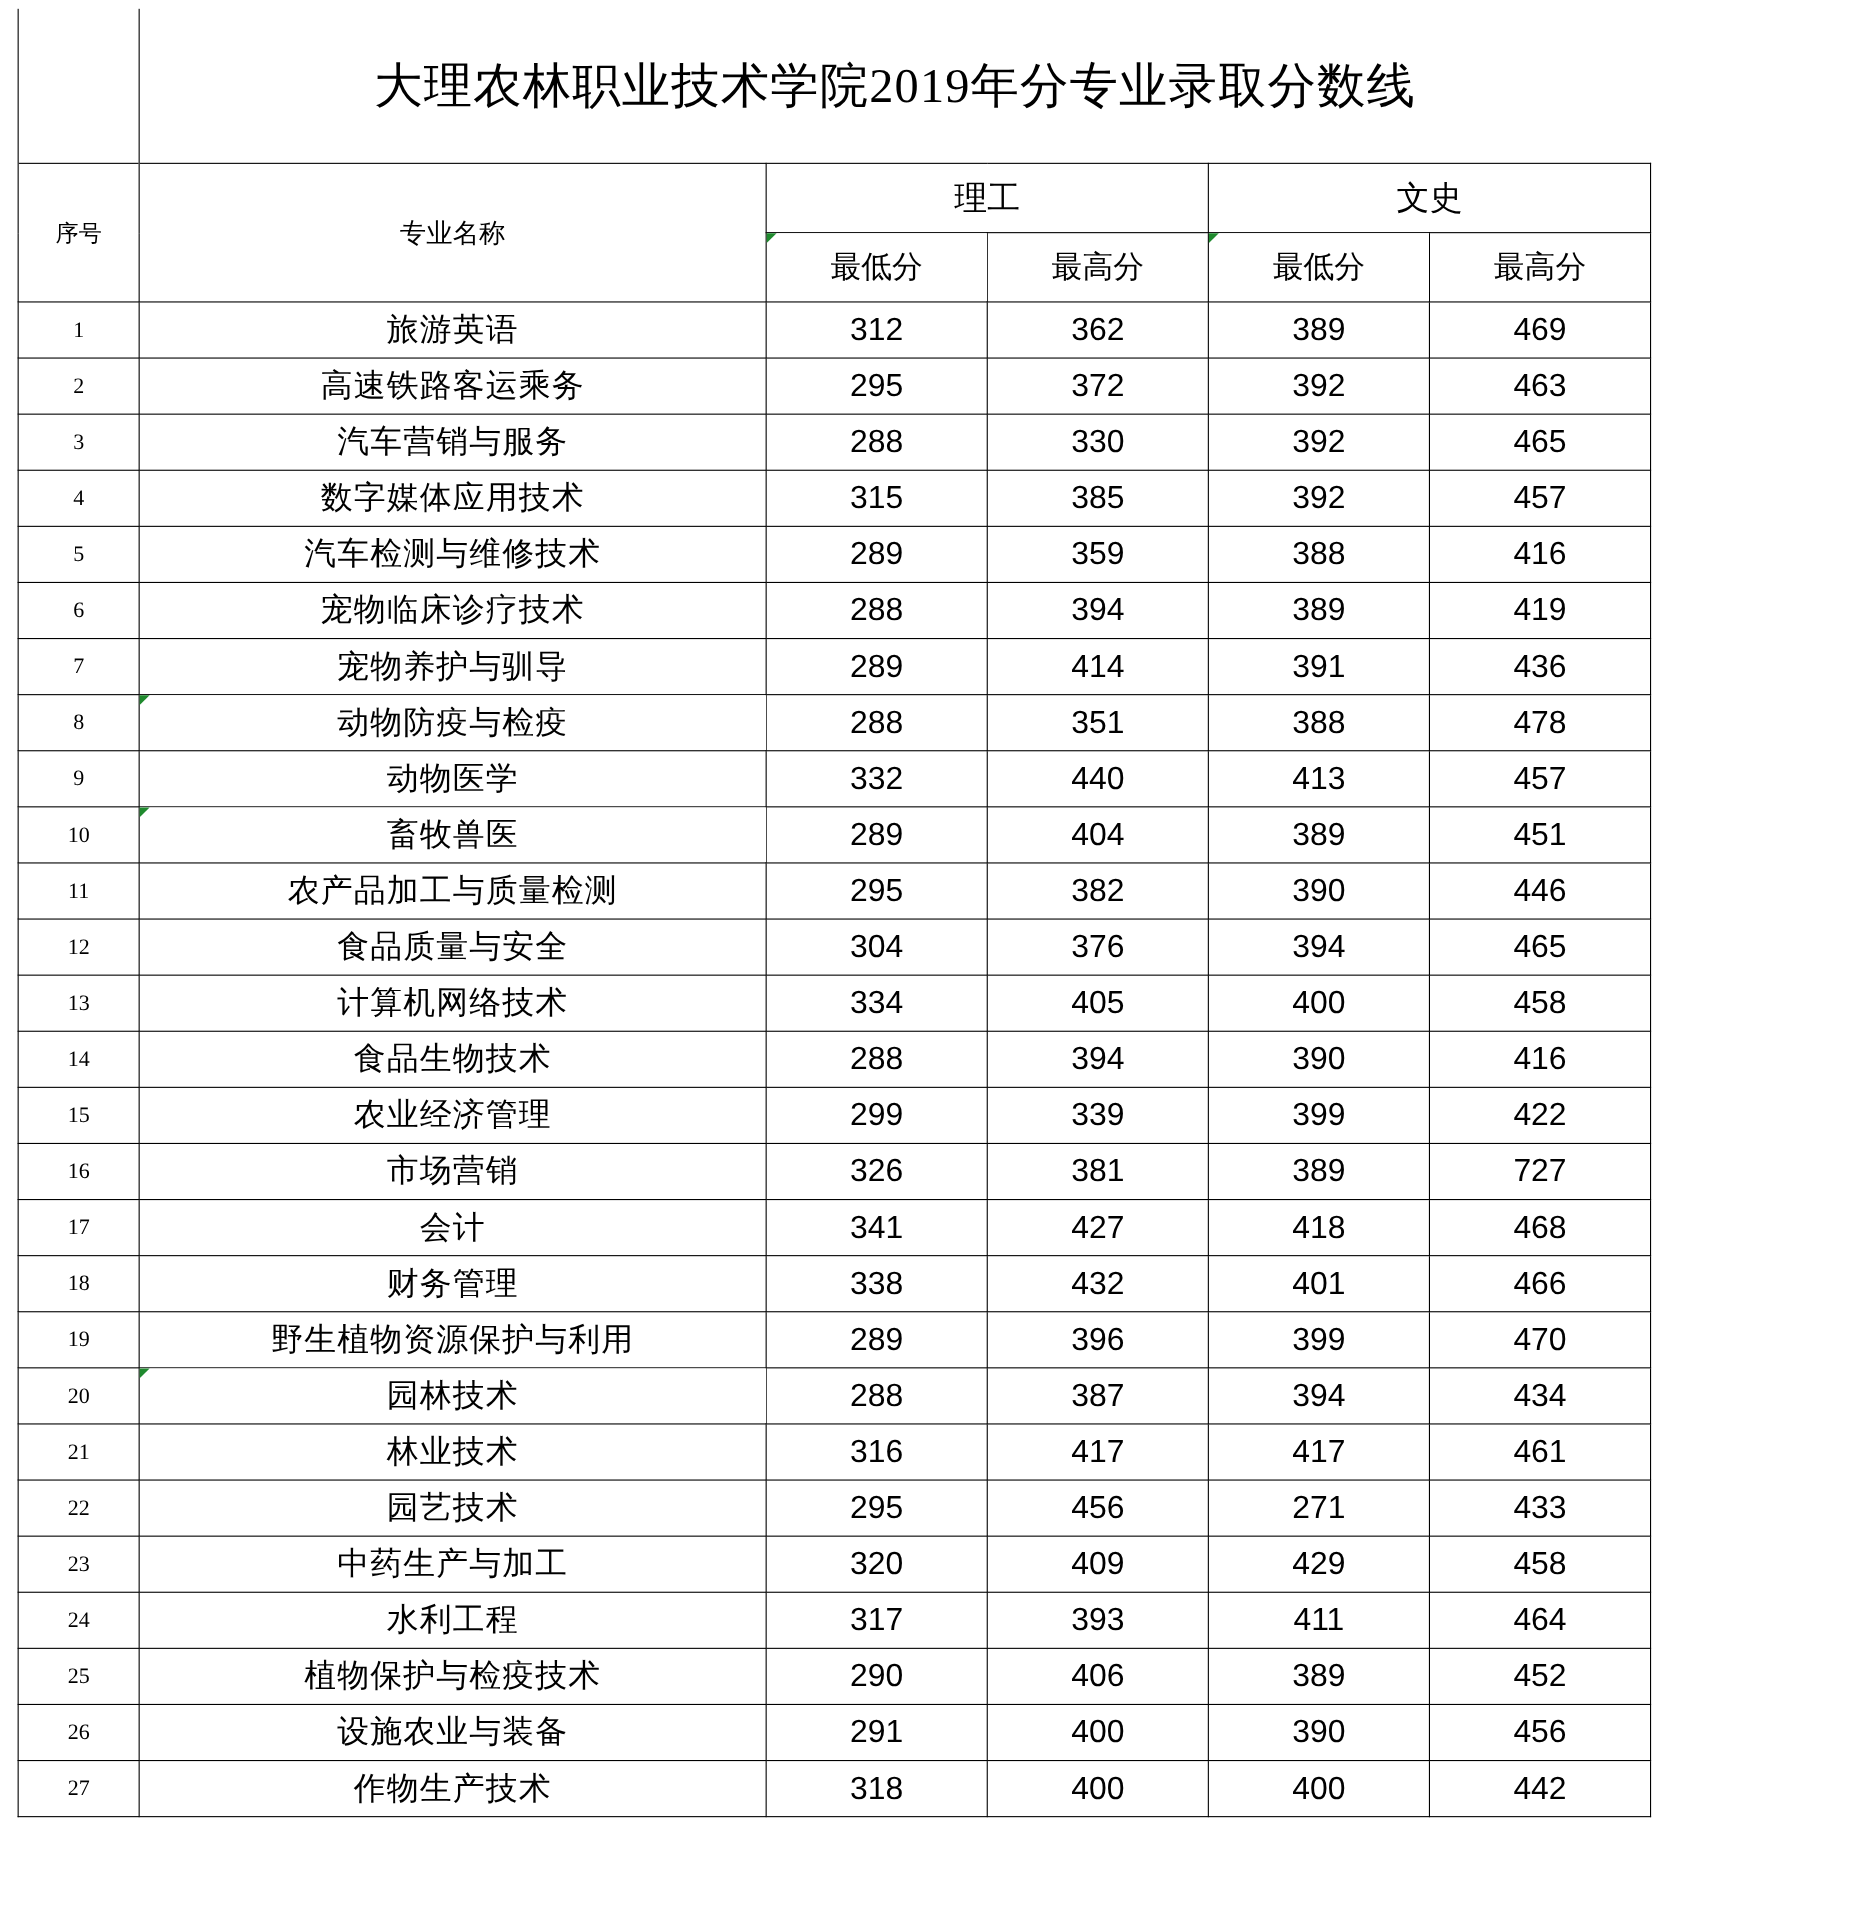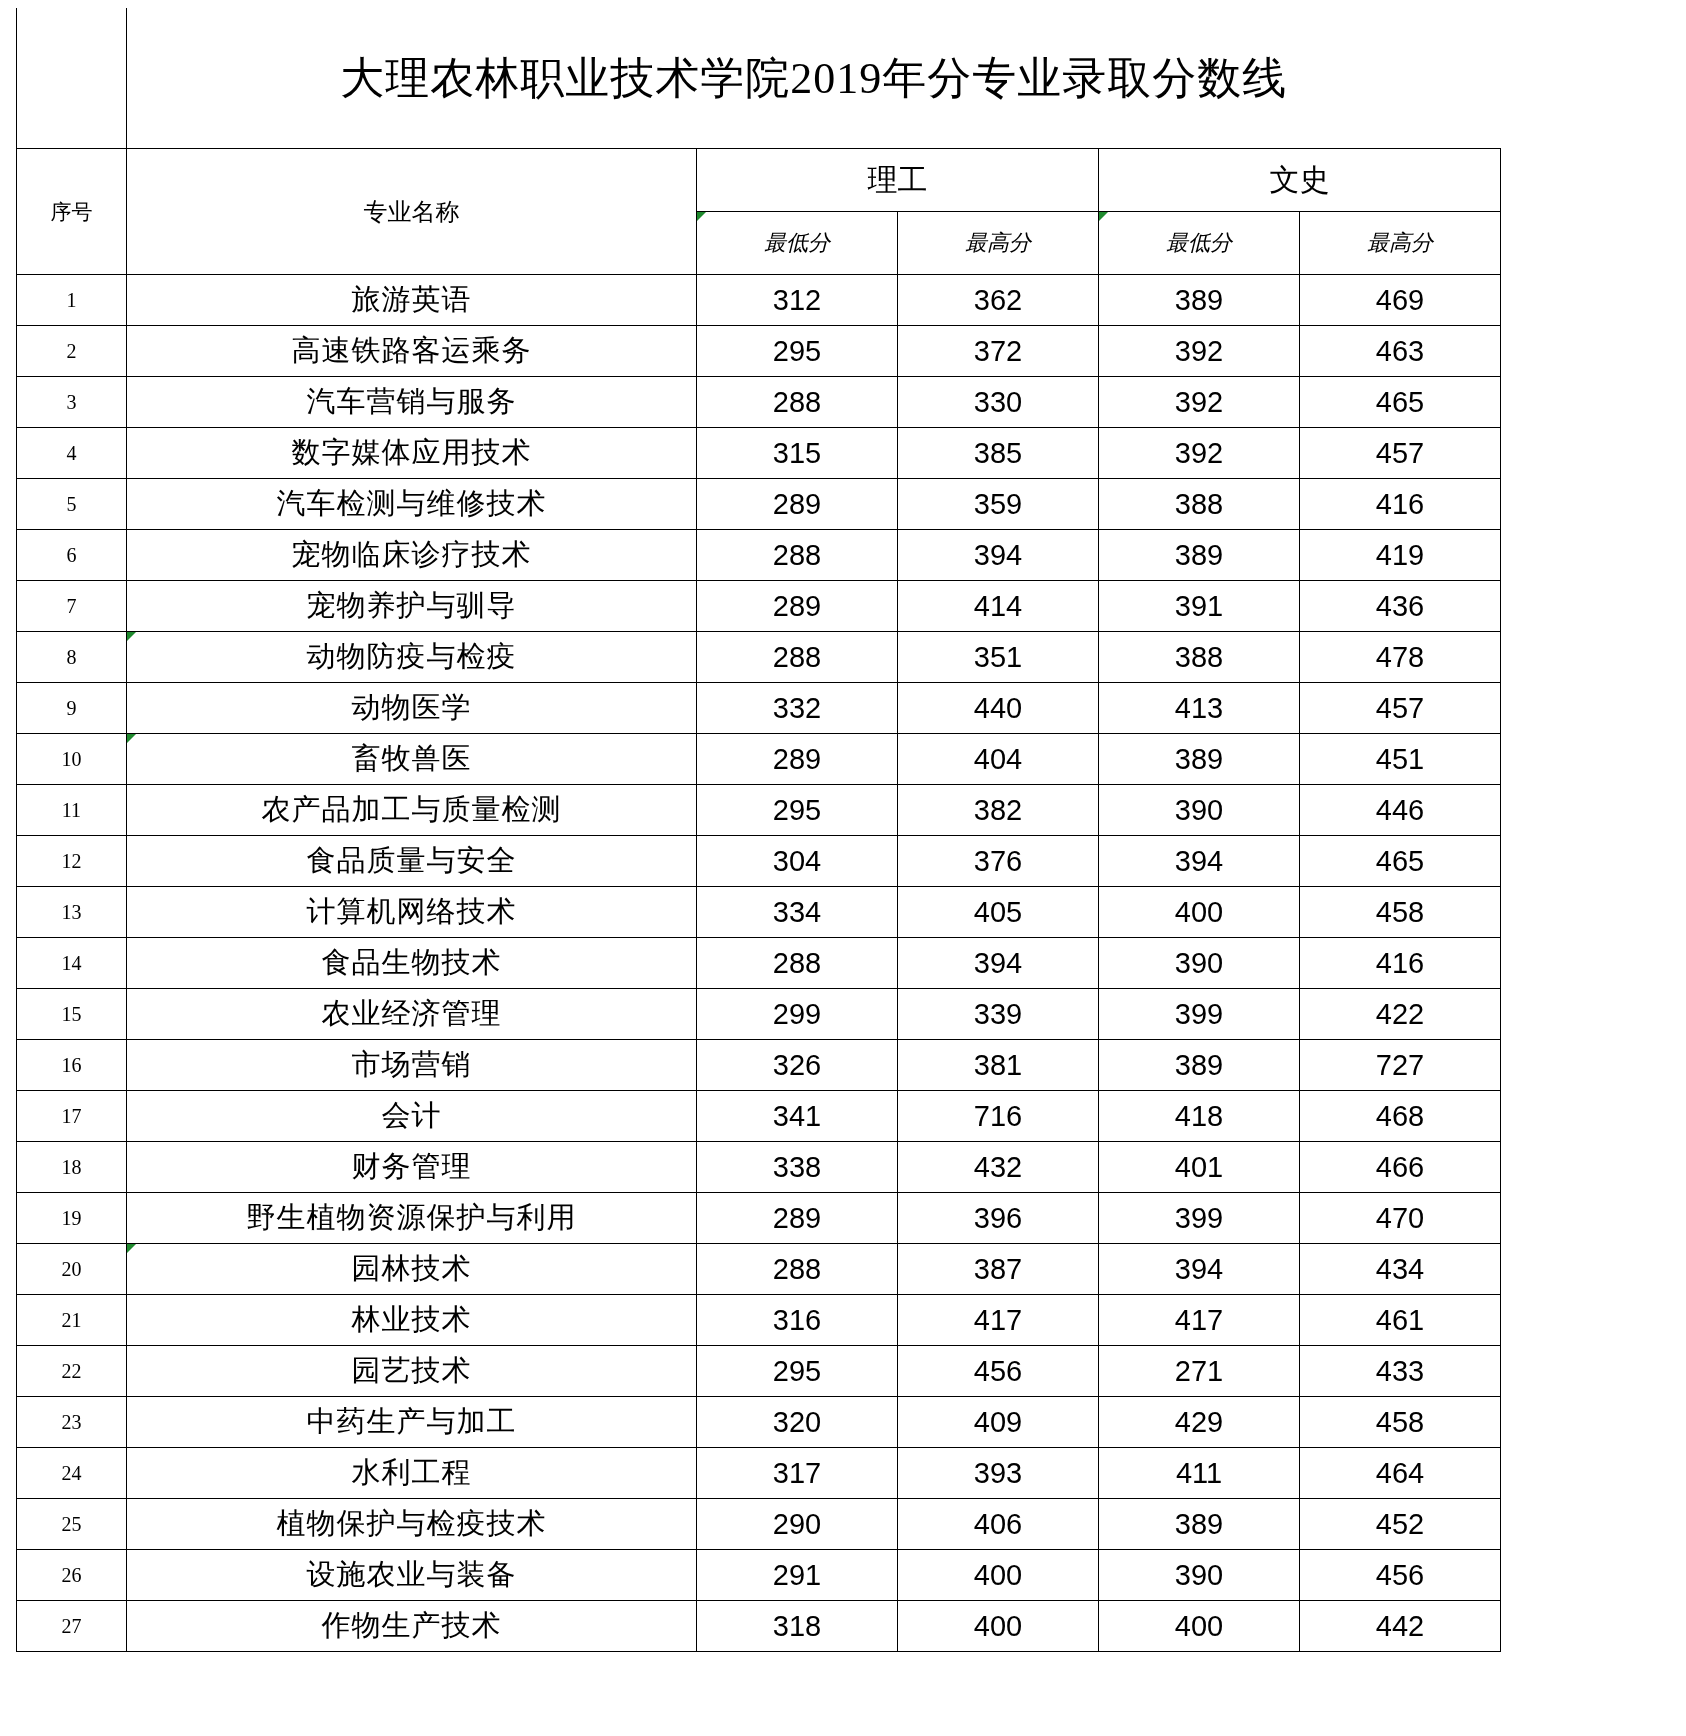--- a/index.html
+++ b/index.html
@@ -56,22 +56,21 @@
     border-right: 1px solid #000 !important;
     border-bottom: none !important;
     background: #fff;
   }
   .grp-head {
     height: 62px;
     font-size: 30px;
   }
   .sub-head {
     height: 62px;
-    font-size: 22px;
-    font-style: italic;
+    font-size: 28px;
   }
   .idx-head {
     font-size: 21px;
   }
   .name-head {
     font-size: 24px;
   }
   td.idx {
     font-size: 20px;
     height: 50px;
@@ -256,21 +255,21 @@
           <td class="name">市场营销</td>
           <td class="score">326</td>
           <td class="score">381</td>
           <td class="score">389</td>
           <td class="score">727</td>
         </tr>
         <tr>
           <td class="idx">17</td>
           <td class="name">会计</td>
           <td class="score">341</td>
-          <td class="score">716</td>
+          <td class="score">427</td>
           <td class="score">418</td>
           <td class="score">468</td>
         </tr>
         <tr>
           <td class="idx">18</td>
           <td class="name">财务管理</td>
           <td class="score">338</td>
           <td class="score">432</td>
           <td class="score">401</td>
           <td class="score">466</td>

